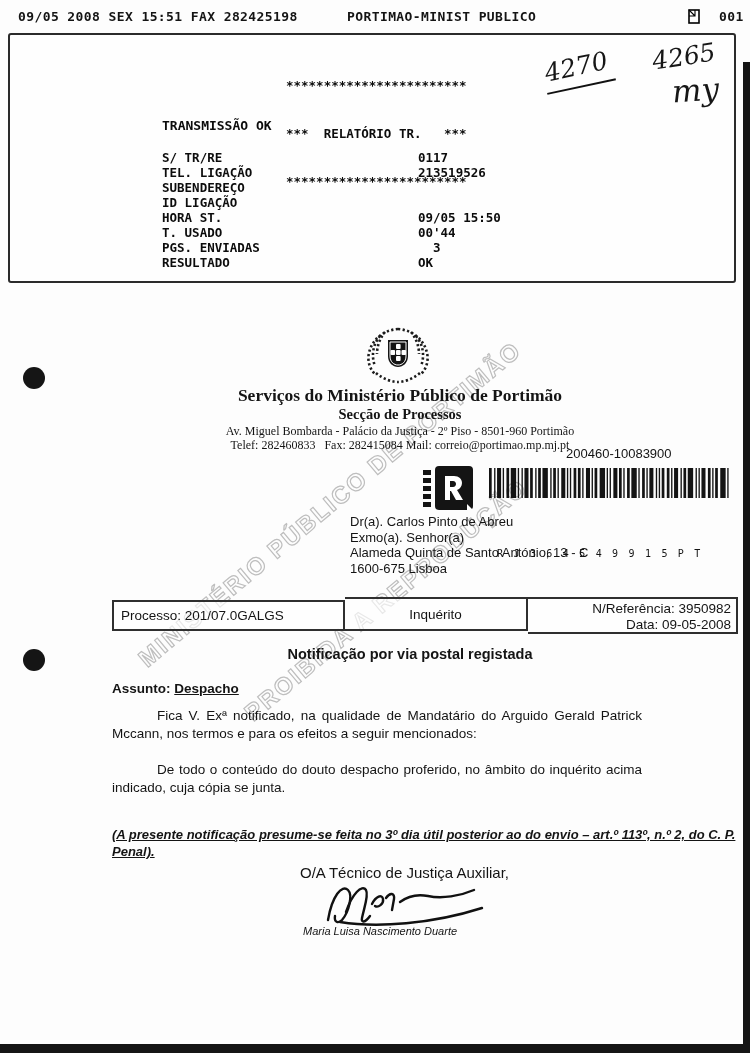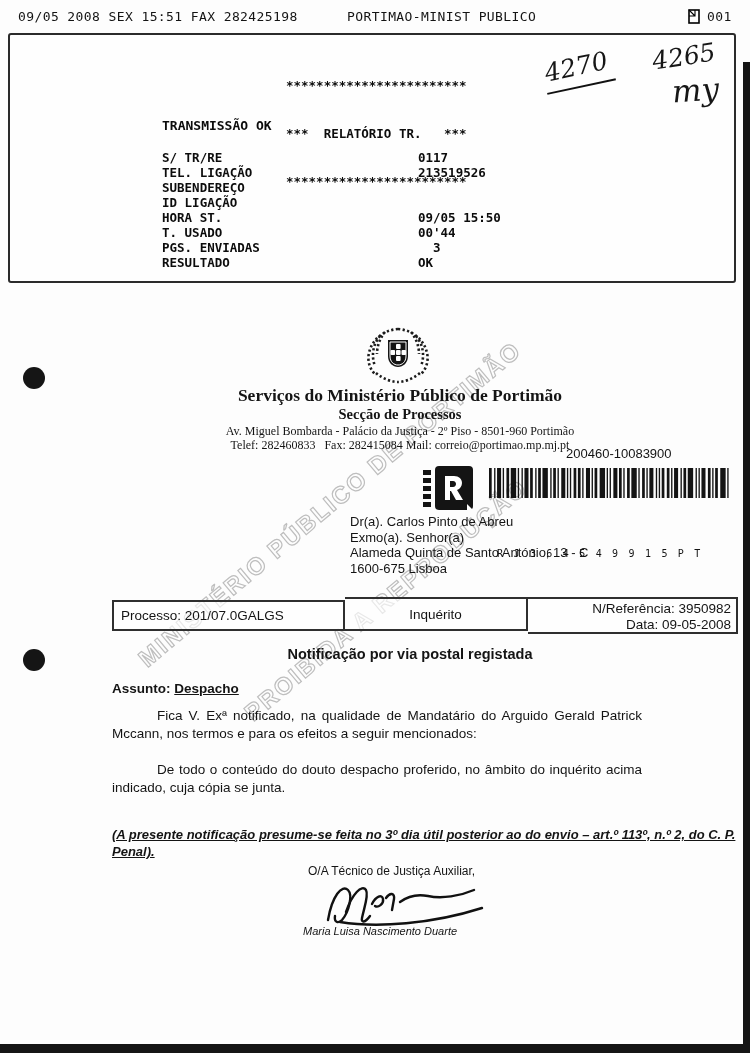--- a/index.html
+++ b/index.html
@@ -1,23 +1,23 @@
 <!DOCTYPE html>
 <html><head>
 <meta charset="utf-8">
 <style>
   html,body{margin:0;padding:0;background:#e9e9e9;}
   .page{position:relative;width:750px;height:1053px;background:#fdfdfd;overflow:hidden;
         font-family:"Liberation Sans",sans-serif;color:#141414;}
   
   .fax-header{position:absolute;top:9px;left:0;width:100%;height:20px;
-              font-family:"DejaVu Sans Mono",monospace;font-weight:normal;font-size:13px;letter-spacing:.4px;}
+              font-family:"DejaVu Sans Mono",monospace;font-weight:bold;font-size:13px;letter-spacing:.4px;}
   .fax-left{position:absolute;left:18px;top:0;}
   .fax-center{position:absolute;left:347px;top:0;}
-  .fax-page{position:absolute;left:688px;top:0;display:flex;align-items:center;gap:6px;}
+  .fax-page{position:absolute;left:688px;top:0;display:flex;align-items:center;gap:18px;}
   
   .report-box{position:absolute;left:8px;top:33px;width:724px;height:246px;
               border:2px solid #2b2b2b;border-radius:3px;background:#fefefe;
               font-family:"DejaVu Sans Mono",monospace;font-weight:bold;color:#0c0c0c;}
   .stars-block{position:absolute;left:276px;top:11px;font-size:12.5px;line-height:16px;white-space:pre;}
   .report-status{position:absolute;left:152px;top:83px;font-size:13px;}
   .report-fields{position:absolute;left:152px;top:115px;font-size:12.5px;line-height:15px;}
   .frow{white-space:pre;}
   .flabel{display:inline-block;width:208px;}
   .fvalue{white-space:pre;margin-left:48px;}
@@ -65,21 +65,21 @@
   .notice-title{position:absolute;left:70px;top:646px;width:680px;text-align:center;
                 font-weight:bold;font-size:14.5px;z-index:2;}
   .subject{position:absolute;left:112px;top:681px;font-size:13.5px;font-weight:bold;z-index:2;}
   .subject-value{text-decoration:underline;}
   .para{position:absolute;left:112px;width:530px;font-size:13.5px;line-height:17.5px;
         text-align:justify;text-indent:45px;z-index:2;}
   .p1{top:707px;}
   .p2{top:761px;}
   .legal-note{position:absolute;left:112px;top:826px;width:628px;font-size:13px;line-height:17px;
               font-weight:bold;font-style:italic;text-decoration:underline;z-index:2;}
-  .sig-role{position:absolute;left:308px;top:864px;font-size:12px;z-index:2;}
+  .sig-role{position:absolute;left:300px;top:864px;font-size:15px;z-index:2;}
   .sig-svg{position:absolute;left:322px;top:878px;z-index:2;}
   .sig-name{position:absolute;left:303px;top:925px;font-size:11px;font-style:italic;z-index:2;}
 </style>
 </head>
 <body>
 
 <div class="page">
 
   <div class="wm wm1">MINISTÉRIO PÚBLICO DE PORTIMÃO</div>
   <div class="wm wm2">PROIBIDA A REPRODUÇÃO</div>

